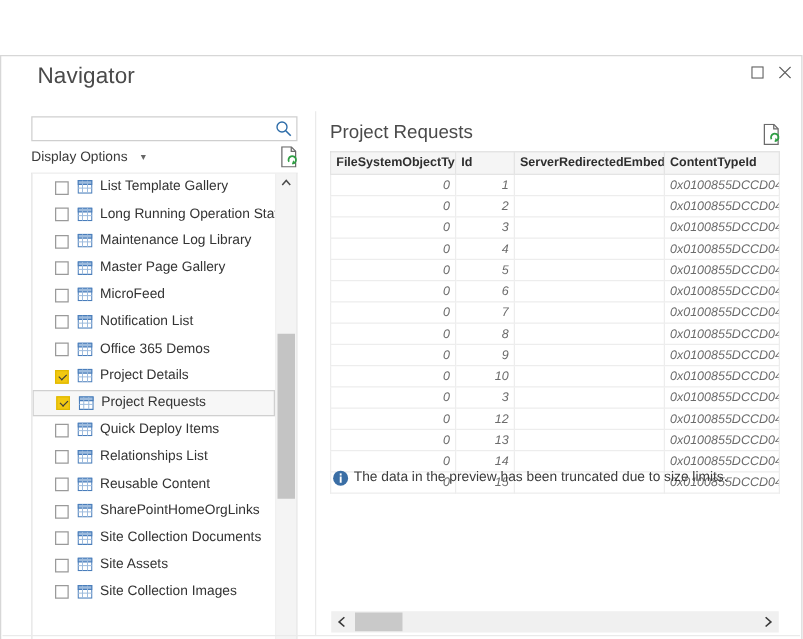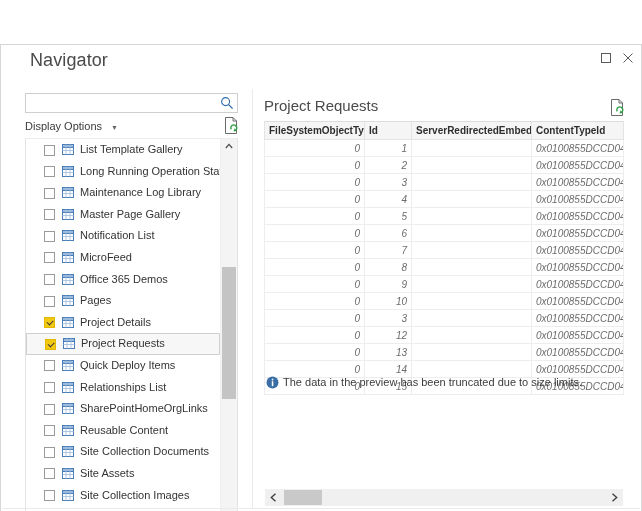--- a/index.html
+++ b/index.html
@@ -446,48 +446,39 @@
             </svg></span>
           <span class="tree-label">Master Page Gallery</span>
         </div>
         <div class="tree-item">
           <span class="tree-cb"></span>
           <span class="tree-ticon"><svg width="12" height="11" viewBox="0 0 12 11">
               <rect x="0.5" y="0.5" width="11" height="10" fill="#ffffff" stroke="#4a7ebb" stroke-width="1"></rect>
               <rect x="0.5" y="0.5" width="11" height="3" fill="#9dbbdd" stroke="#4a7ebb" stroke-width="1"></rect>
               <path d="M4 0.5 L4 10.5 M8 0.5 L8 10.5 M0.5 6.5 L11.5 6.5" stroke="#9dbbdd" stroke-width="0.8" fill="none"></path>
             </svg></span>
+          <span class="tree-label">MicroFeed</span>
+        </div>
+        <div class="tree-item">
+          <span class="tree-cb"></span>
+          <span class="tree-ticon"><svg width="12" height="11" viewBox="0 0 12 11">
+              <rect x="0.5" y="0.5" width="11" height="10" fill="#ffffff" stroke="#4a7ebb" stroke-width="1"></rect>
+              <rect x="0.5" y="0.5" width="11" height="3" fill="#9dbbdd" stroke="#4a7ebb" stroke-width="1"></rect>
+              <path d="M4 0.5 L4 10.5 M8 0.5 L8 10.5 M0.5 6.5 L11.5 6.5" stroke="#9dbbdd" stroke-width="0.8" fill="none"></path>
+            </svg></span>
           <span class="tree-label">Notification List</span>
         </div>
         <div class="tree-item">
           <span class="tree-cb"></span>
           <span class="tree-ticon"><svg width="12" height="11" viewBox="0 0 12 11">
               <rect x="0.5" y="0.5" width="11" height="10" fill="#ffffff" stroke="#4a7ebb" stroke-width="1"></rect>
               <rect x="0.5" y="0.5" width="11" height="3" fill="#9dbbdd" stroke="#4a7ebb" stroke-width="1"></rect>
               <path d="M4 0.5 L4 10.5 M8 0.5 L8 10.5 M0.5 6.5 L11.5 6.5" stroke="#9dbbdd" stroke-width="0.8" fill="none"></path>
             </svg></span>
-          <span class="tree-label">MicroFeed</span>
-        </div>
-        <div class="tree-item">
-          <span class="tree-cb"></span>
-          <span class="tree-ticon"><svg width="12" height="11" viewBox="0 0 12 11">
-              <rect x="0.5" y="0.5" width="11" height="10" fill="#ffffff" stroke="#4a7ebb" stroke-width="1"></rect>
-              <rect x="0.5" y="0.5" width="11" height="3" fill="#9dbbdd" stroke="#4a7ebb" stroke-width="1"></rect>
-              <path d="M4 0.5 L4 10.5 M8 0.5 L8 10.5 M0.5 6.5 L11.5 6.5" stroke="#9dbbdd" stroke-width="0.8" fill="none"></path>
-            </svg></span>
           <span class="tree-label">Office 365 Demos</span>
-        </div>
-        <div class="tree-item">
-          <span class="tree-cb"></span>
-          <span class="tree-ticon"><svg width="12" height="11" viewBox="0 0 12 11">
-              <rect x="0.5" y="0.5" width="11" height="10" fill="#ffffff" stroke="#4a7ebb" stroke-width="1"></rect>
-              <rect x="0.5" y="0.5" width="11" height="3" fill="#9dbbdd" stroke="#4a7ebb" stroke-width="1"></rect>
-              <path d="M4 0.5 L4 10.5 M8 0.5 L8 10.5 M0.5 6.5 L11.5 6.5" stroke="#9dbbdd" stroke-width="0.8" fill="none"></path>
-            </svg></span>
-          <span class="tree-label">Pages</span>
         </div>
         <div class="tree-item">
           <span class="tree-cb checked"></span>
           <span class="tree-ticon"><svg width="12" height="11" viewBox="0 0 12 11">
               <rect x="0.5" y="0.5" width="11" height="10" fill="#ffffff" stroke="#4a7ebb" stroke-width="1"></rect>
               <rect x="0.5" y="0.5" width="11" height="3" fill="#9dbbdd" stroke="#4a7ebb" stroke-width="1"></rect>
               <path d="M4 0.5 L4 10.5 M8 0.5 L8 10.5 M0.5 6.5 L11.5 6.5" stroke="#9dbbdd" stroke-width="0.8" fill="none"></path>
             </svg></span>
           <span class="tree-label">Project Details</span>
         </div>
@@ -518,30 +509,30 @@
             </svg></span>
           <span class="tree-label">Relationships List</span>
         </div>
         <div class="tree-item">
           <span class="tree-cb"></span>
           <span class="tree-ticon"><svg width="12" height="11" viewBox="0 0 12 11">
               <rect x="0.5" y="0.5" width="11" height="10" fill="#ffffff" stroke="#4a7ebb" stroke-width="1"></rect>
               <rect x="0.5" y="0.5" width="11" height="3" fill="#9dbbdd" stroke="#4a7ebb" stroke-width="1"></rect>
               <path d="M4 0.5 L4 10.5 M8 0.5 L8 10.5 M0.5 6.5 L11.5 6.5" stroke="#9dbbdd" stroke-width="0.8" fill="none"></path>
             </svg></span>
+          <span class="tree-label">Reusable Content</span>
+        </div>
+        <div class="tree-item">
+          <span class="tree-cb"></span>
+          <span class="tree-ticon"><svg width="12" height="11" viewBox="0 0 12 11">
+              <rect x="0.5" y="0.5" width="11" height="10" fill="#ffffff" stroke="#4a7ebb" stroke-width="1"></rect>
+              <rect x="0.5" y="0.5" width="11" height="3" fill="#9dbbdd" stroke="#4a7ebb" stroke-width="1"></rect>
+              <path d="M4 0.5 L4 10.5 M8 0.5 L8 10.5 M0.5 6.5 L11.5 6.5" stroke="#9dbbdd" stroke-width="0.8" fill="none"></path>
+            </svg></span>
           <span class="tree-label">SharePointHomeOrgLinks</span>
-        </div>
-        <div class="tree-item">
-          <span class="tree-cb"></span>
-          <span class="tree-ticon"><svg width="12" height="11" viewBox="0 0 12 11">
-              <rect x="0.5" y="0.5" width="11" height="10" fill="#ffffff" stroke="#4a7ebb" stroke-width="1"></rect>
-              <rect x="0.5" y="0.5" width="11" height="3" fill="#9dbbdd" stroke="#4a7ebb" stroke-width="1"></rect>
-              <path d="M4 0.5 L4 10.5 M8 0.5 L8 10.5 M0.5 6.5 L11.5 6.5" stroke="#9dbbdd" stroke-width="0.8" fill="none"></path>
-            </svg></span>
-          <span class="tree-label">Reusable Content</span>
         </div>
         <div class="tree-item">
           <span class="tree-cb"></span>
           <span class="tree-ticon"><svg width="12" height="11" viewBox="0 0 12 11">
               <rect x="0.5" y="0.5" width="11" height="10" fill="#ffffff" stroke="#4a7ebb" stroke-width="1"></rect>
               <rect x="0.5" y="0.5" width="11" height="3" fill="#9dbbdd" stroke="#4a7ebb" stroke-width="1"></rect>
               <path d="M4 0.5 L4 10.5 M8 0.5 L8 10.5 M0.5 6.5 L11.5 6.5" stroke="#9dbbdd" stroke-width="0.8" fill="none"></path>
             </svg></span>
           <span class="tree-label">Site Collection Documents</span>
         </div>

